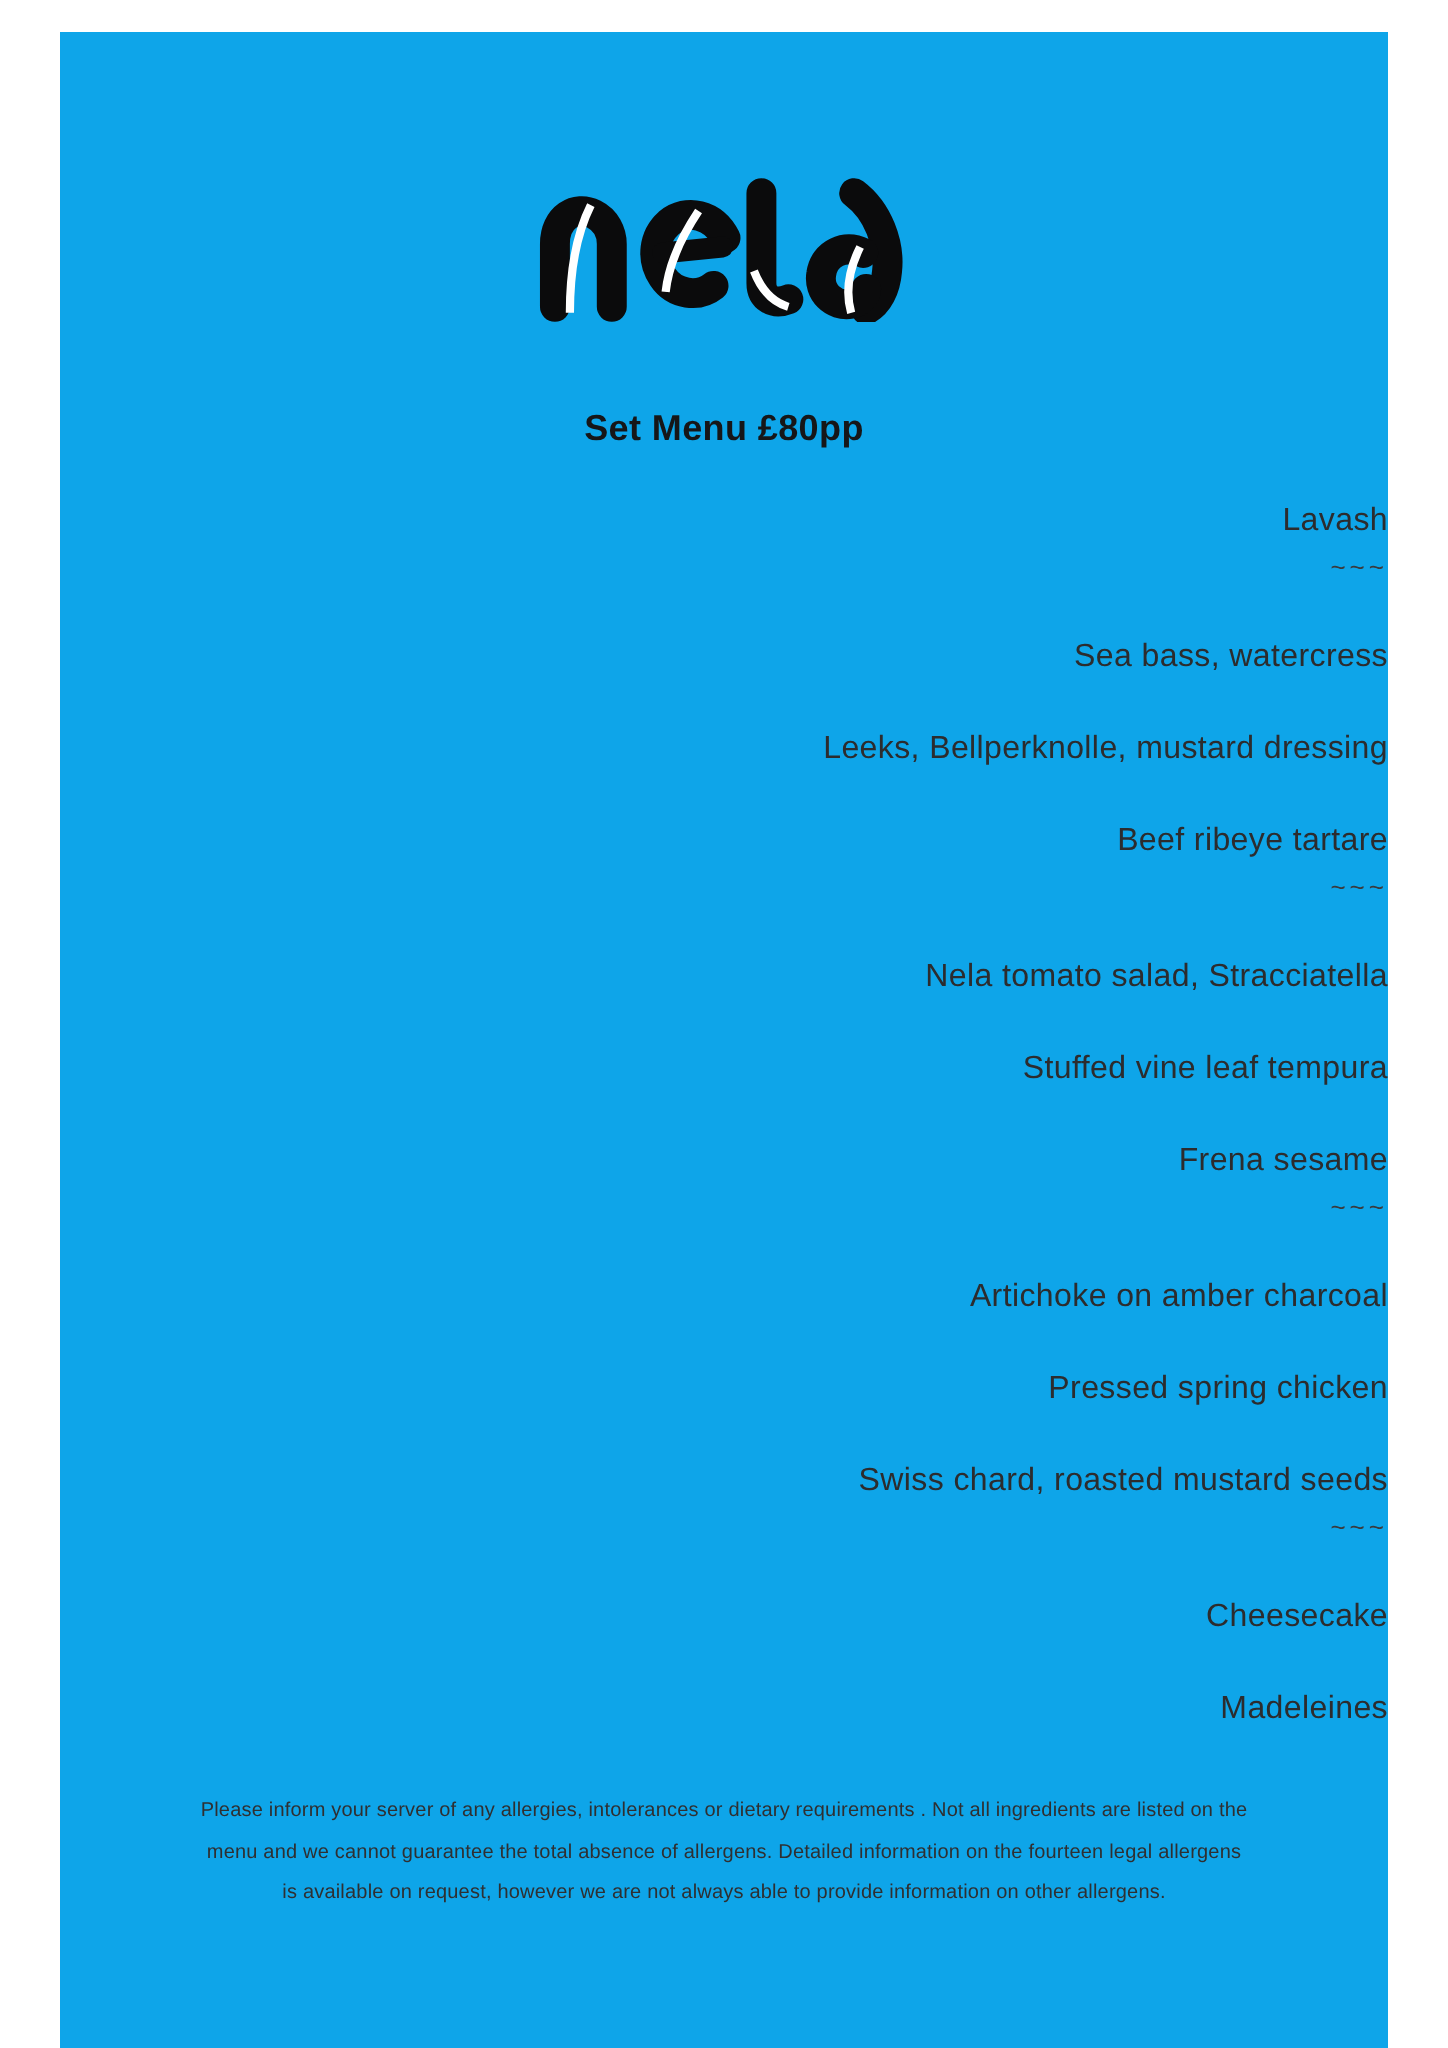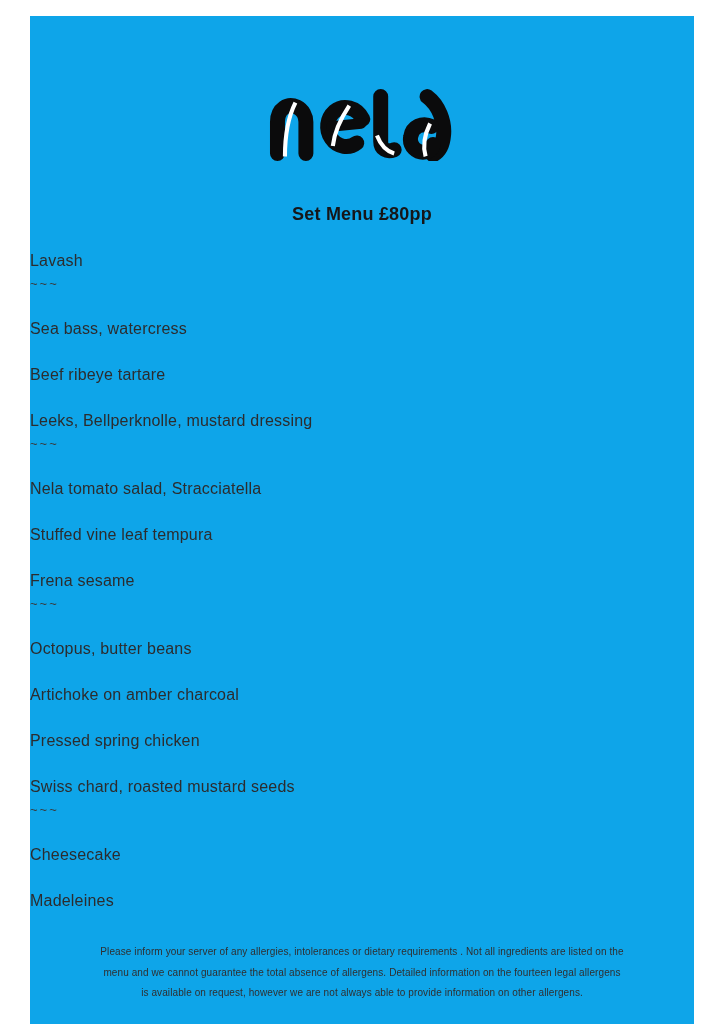--- a/index.html
+++ b/index.html
@@ -30,21 +30,21 @@
   }
   .menu-title {
     margin: 44px 0 0 0;
     text-align: center;
     font-size: 18px;
     line-height: 18px;
     font-weight: 700;
     color: #161618;
     letter-spacing: 0.2px;
   }
-  .menu-body { text-align: left; }
+  .menu-body { text-align: right; }
   .mi {
     margin-top: 30px;
     font-size: 16px;
     line-height: 16px;
     color: #2c2c2e;
     letter-spacing: 0.2px;
   }
   .sep {
     margin-top: 7px;
     font-size: 13px;
@@ -93,28 +93,27 @@
       </g>
     </svg>
   </div>
 
   <h1 class="menu-title">Set Menu £80pp</h1>
 
   <div class="menu-body" id="menu-body">
       <div class="mi">Lavash</div>
       <div class="sep">~~~</div>
       <div class="mi">Sea bass, watercress</div>
+      <div class="mi">Leeks, Bellperknolle, mustard dressing</div>
       <div class="mi">Beef ribeye tartare</div>
-      <div class="mi">Leeks, Bellperknolle, mustard dressing</div>
       <div class="sep">~~~</div>
       <div class="mi">Nela tomato salad, Stracciatella</div>
       <div class="mi">Stuffed vine leaf tempura</div>
       <div class="mi">Frena sesame</div>
       <div class="sep">~~~</div>
-      <div class="mi">Octopus, butter beans</div>
       <div class="mi">Artichoke on amber charcoal</div>
       <div class="mi">Pressed spring chicken</div>
       <div class="mi">Swiss chard, roasted mustard seeds</div>
       <div class="sep">~~~</div>
       <div class="mi">Cheesecake</div>
       <div class="mi">Madeleines</div>
     </div>
 
   <div class="footer">
     <p>Please inform your server of any allergies, intolerances or dietary requirements . Not all ingredients are listed on the</p>

